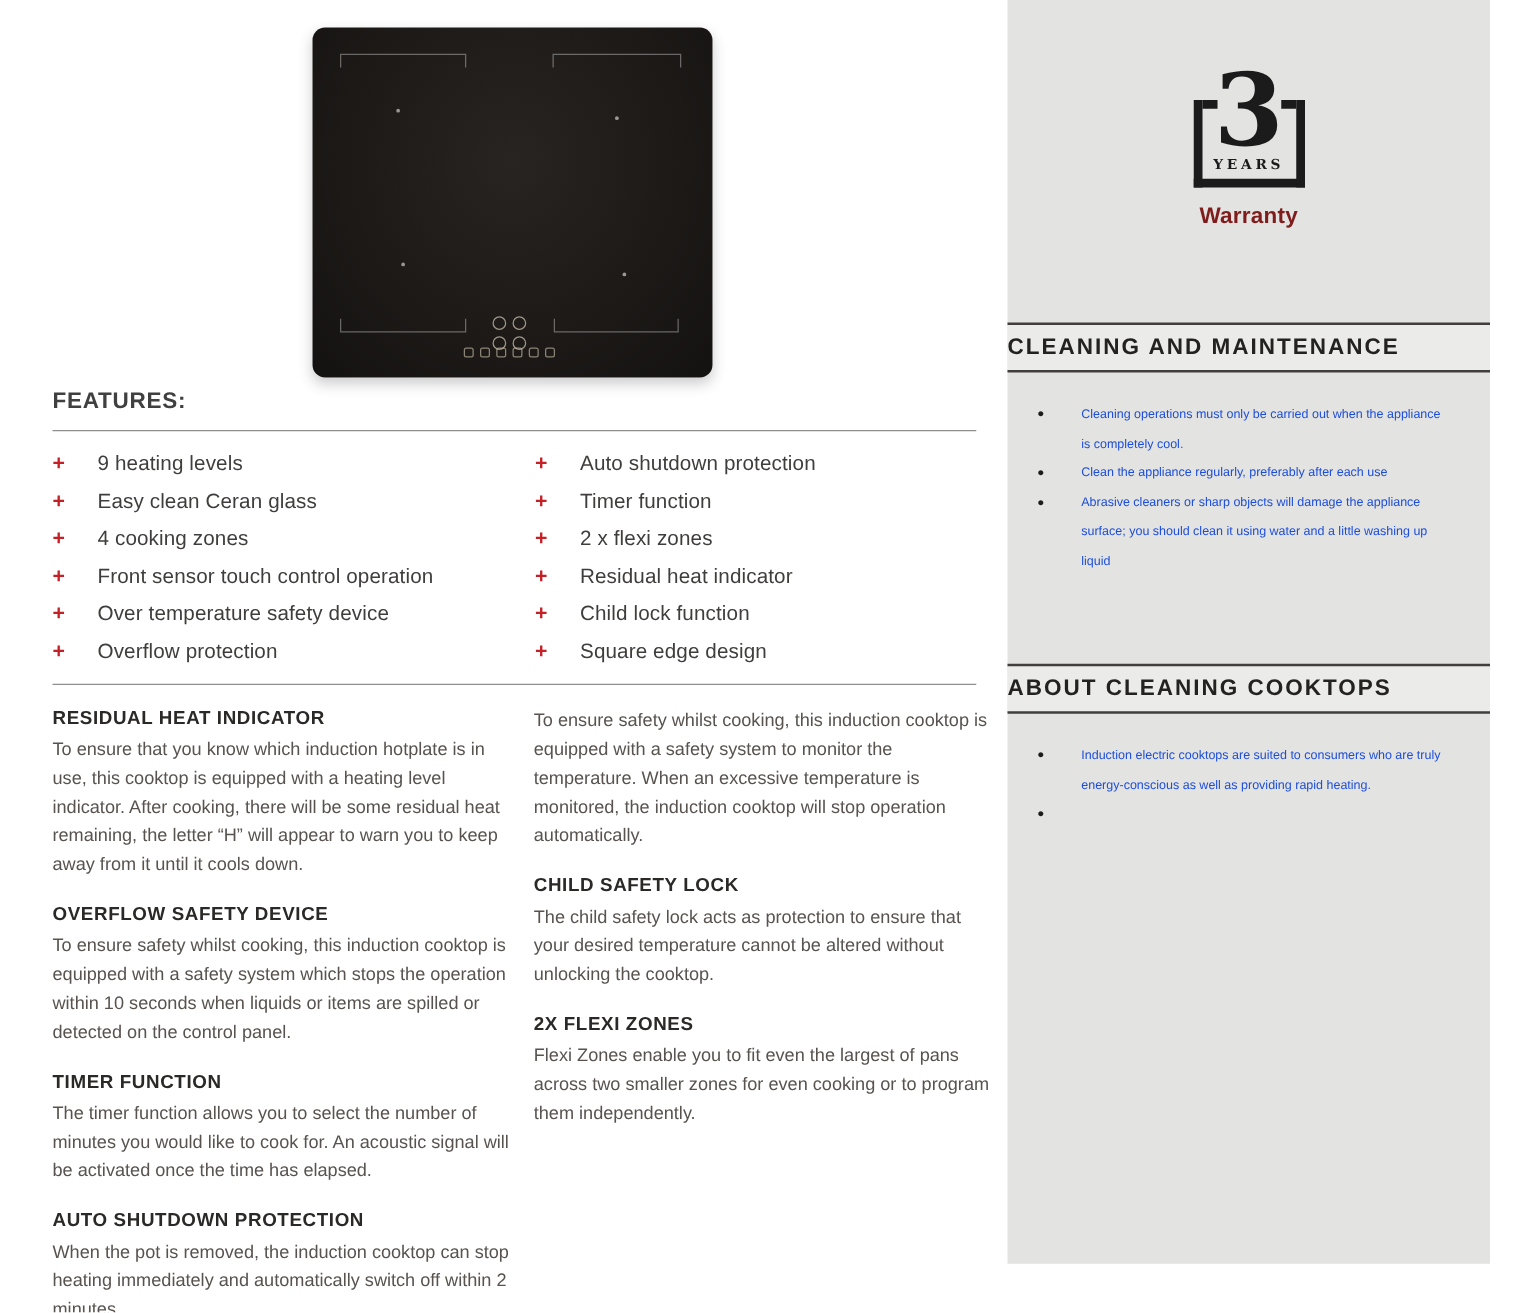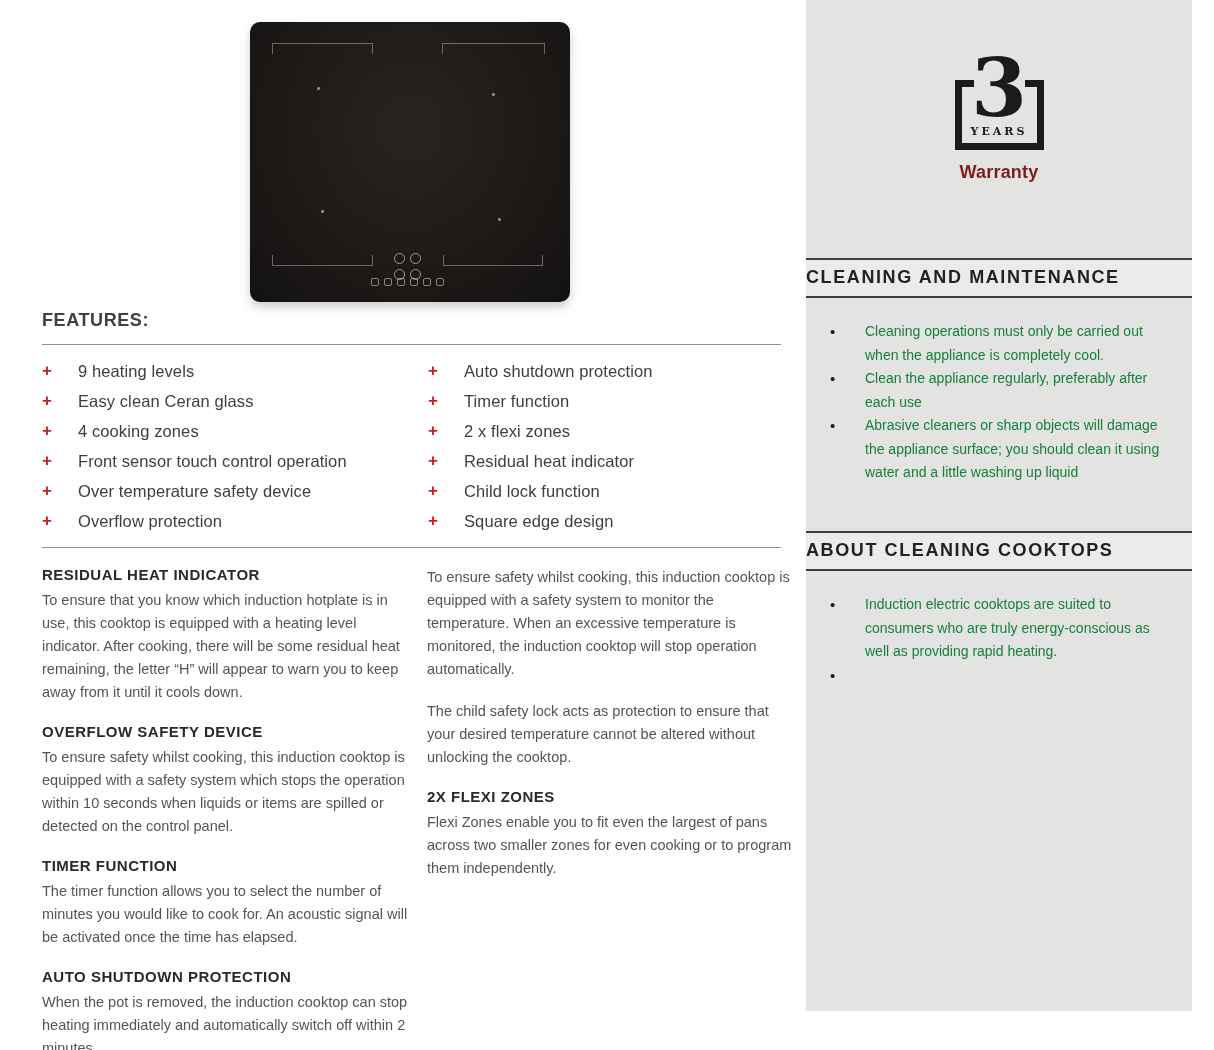--- a/index.html
+++ b/index.html
@@ -111,21 +111,21 @@
   .band span {
     font-size:18px; font-weight:700; color:#232220; letter-spacing:1.6px;
   }
   .band1 { top:258px; }
   .band2 { top:531px; }
   .blist { position:absolute; left:24px; right:30px; list-style:none; }
   .list1 { top:320px; }
   .list2 { top:593px; }
   .blist li { display:flex; }
   .bdot { width:35px; flex:none; font-size:15px; color:#1c1c1c; line-height:23.5px; }
-  .btext { flex:1; font-size:14px; line-height:23.5px; color:#15803d; }
+  .btext { flex:1; font-size:10px; line-height:23.5px; color:#1d4ed8; }
 </style>
 </head>
 <body>
 
 <div class="page">
 
   <div class="photo">
     <div class="cooktop">
       <div class="bkt top tl"></div>
       <div class="bkt top tr"></div>
@@ -229,20 +229,21 @@
       <div class="sec-h">AUTO SHUTDOWN PROTECTION</div>
       <p class="sec-p">When the pot is removed, the induction cooktop can stop heating immediately and automatically switch off within 2 minutes.</p>
     </div>
   </div>
 
   <div class="col col-right">
     <div class="sec">
       <p class="sec-p">To ensure safety whilst cooking, this induction cooktop is equipped with a safety system to monitor the temperature. When an excessive temperature is monitored, the induction cooktop will stop operation automatically.</p>
     </div>
     <div class="sec">
+      <div class="sec-h">CHILD SAFETY LOCK</div>
       <p class="sec-p">The child safety lock acts as protection to ensure that your desired temperature cannot be altered without unlocking the cooktop.</p>
     </div>
     <div class="sec">
       <div class="sec-h">2X FLEXI ZONES</div>
       <p class="sec-p">Flexi Zones enable you to fit even the largest of pans across two smaller zones for even cooking or to program them independently.</p>
     </div>
   </div>
 
   <aside class="sidebar">
 

